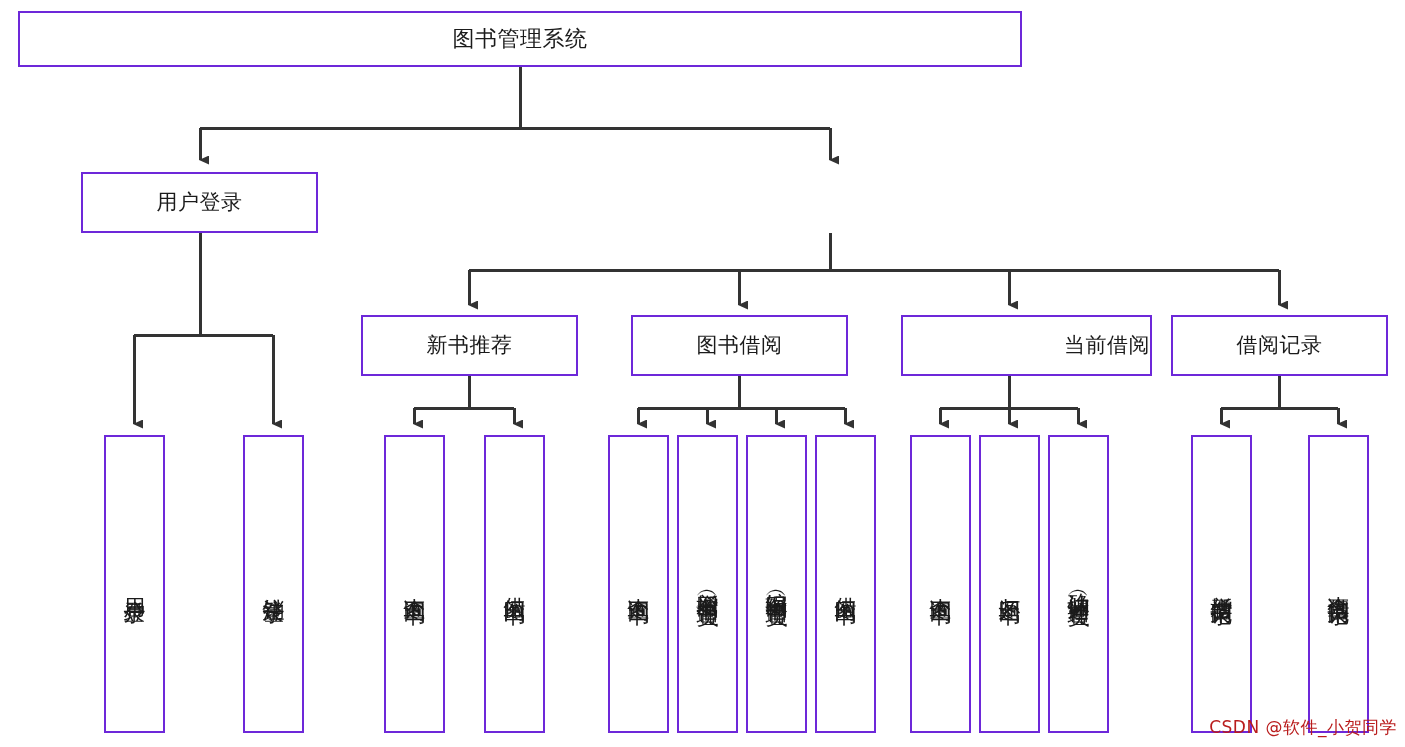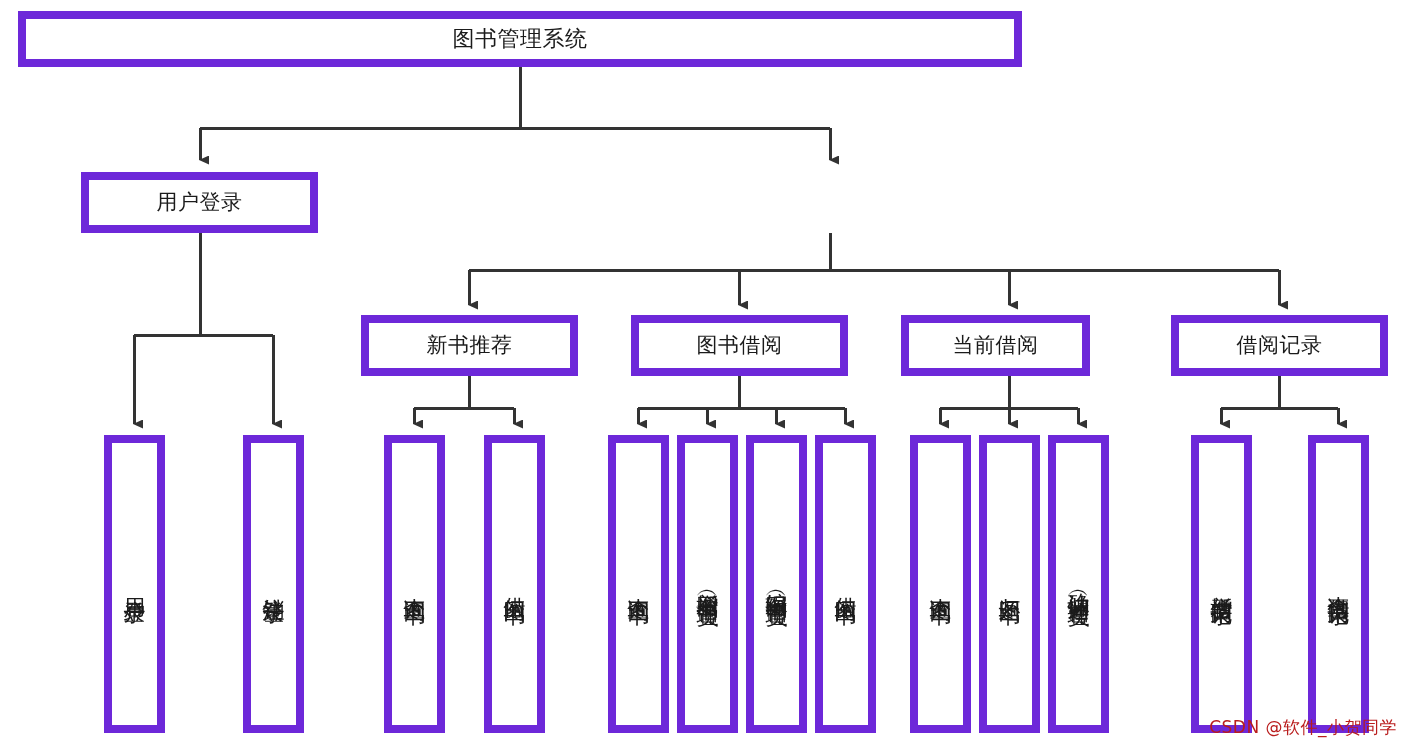--- a/index.html
+++ b/index.html
@@ -23,21 +23,21 @@
     position: absolute;
     left: 0; top: 0;
     width: 1405px;
     height: 747px;
     pointer-events: none;
   }
   .node {
     position: absolute;
     box-sizing: border-box;
     background: #ffffff;
-    border: 8px solid #6d28d9;
+    border: 2px solid #6d28d9;
     display: flex;
     align-items: center;
     justify-content: center;
     overflow: hidden;
   }
   .node .label {
     color: #1b1b1b;
     text-align: center;
     line-height: 1.0;
     white-space: nowrap;
@@ -134,21 +134,21 @@
   <div class="node horiz" style="left:81px; top:172px; width:237px; height:61px;">
     <span class="label">用户登录</span>
   </div>
 
   <div class="node horiz" style="left:361px; top:315px; width:217px; height:61px;">
     <span class="label">新书推荐</span>
   </div>
   <div class="node horiz" style="left:631px; top:315px; width:217px; height:61px;">
     <span class="label">图书借阅</span>
   </div>
-  <div class="node horiz" style="left:901px; top:315px; width:189px; height:61px;">
+  <div class="node horiz" style="left:901px; top:315px; width:251px; height:61px;justify-content:flex-end;">
     <span class="label">当前借阅</span>
   </div>
   <div class="node horiz" style="left:1171px; top:315px; width:217px; height:61px;justify-content:center;">
     <span class="label">借阅记录</span>
   </div>
 
   <div class="node vert" style="left:104px; top:435px; width:61px; height:298px;">
     <span class="label">用户登录</span>
   </div>
   <div class="node vert" style="left:243px; top:435px; width:61px; height:298px;">

